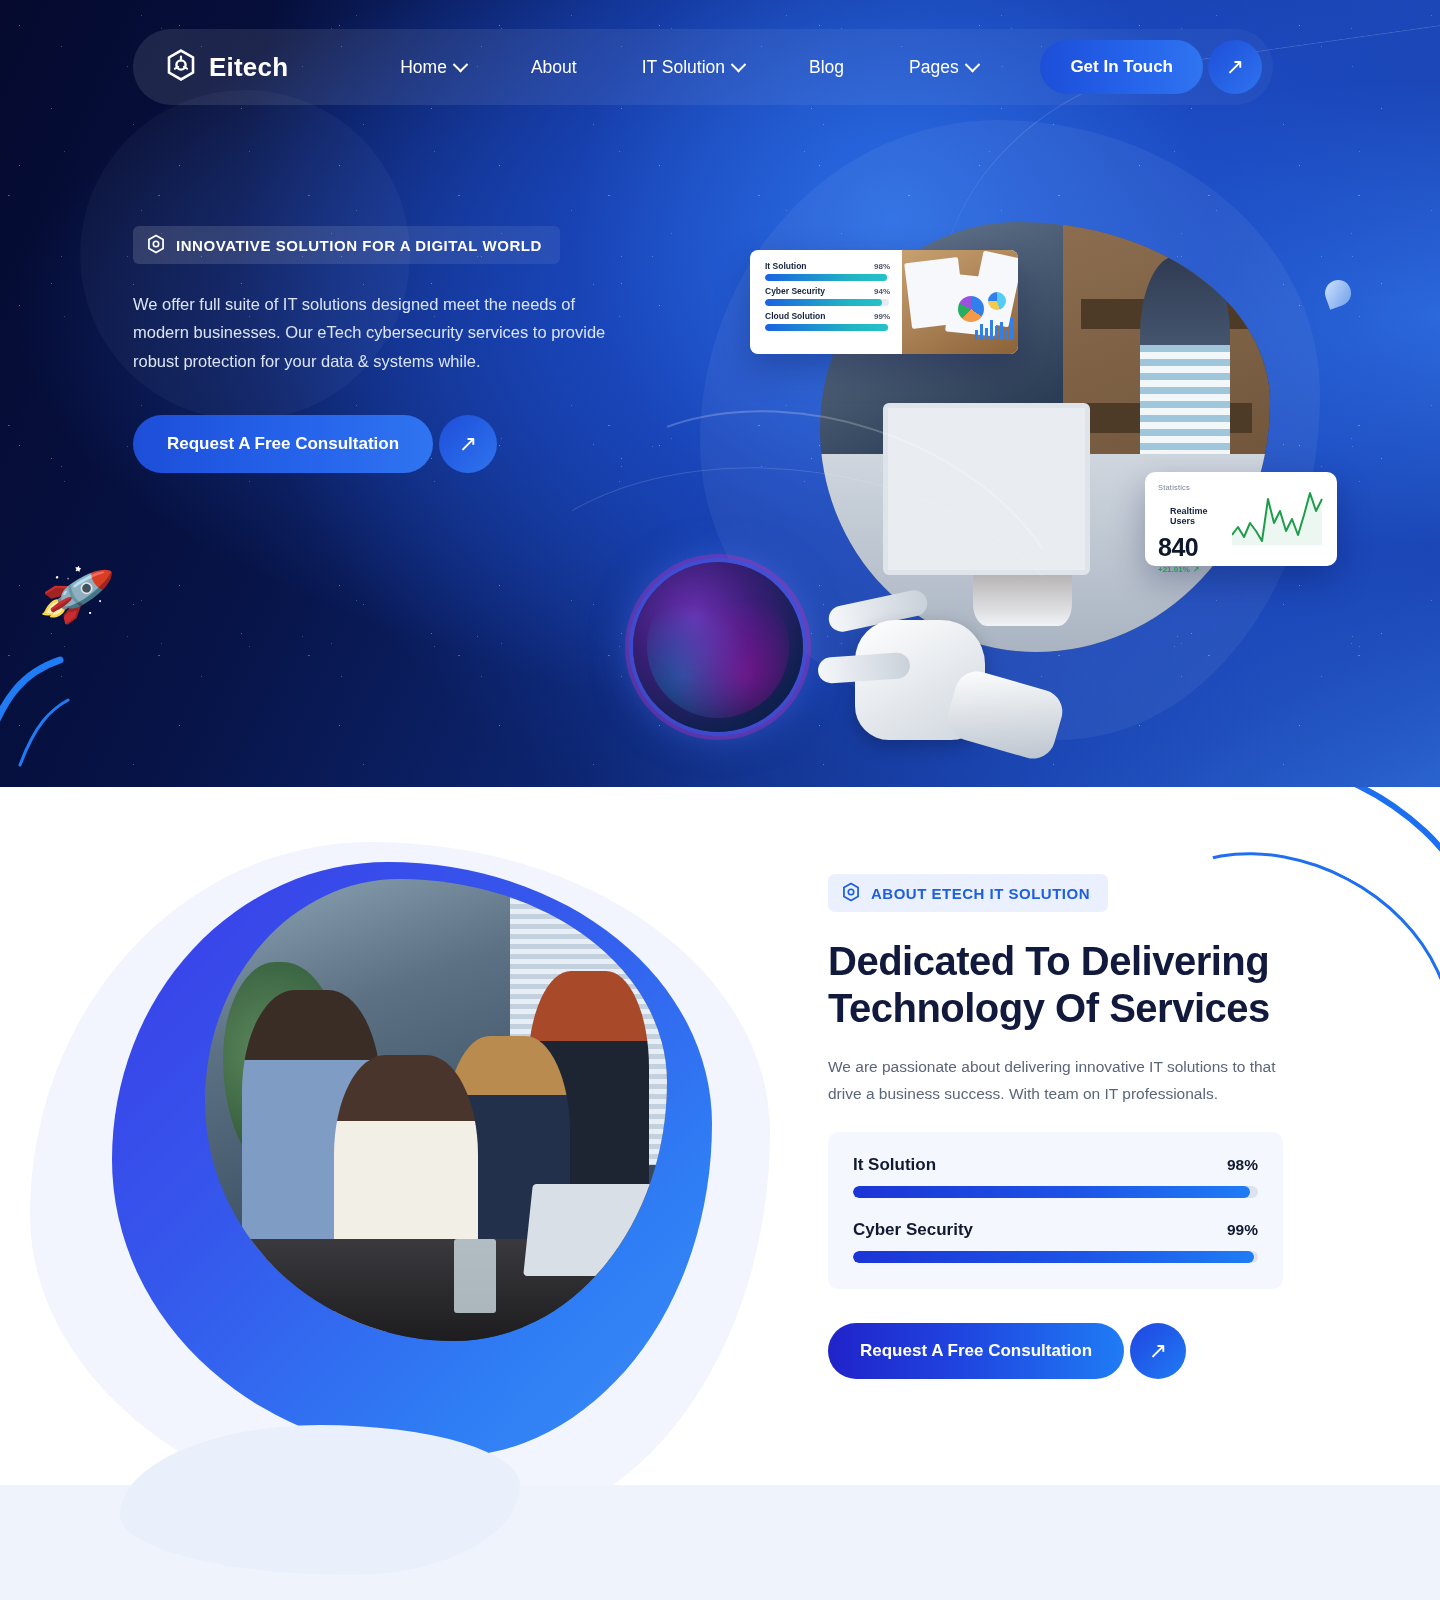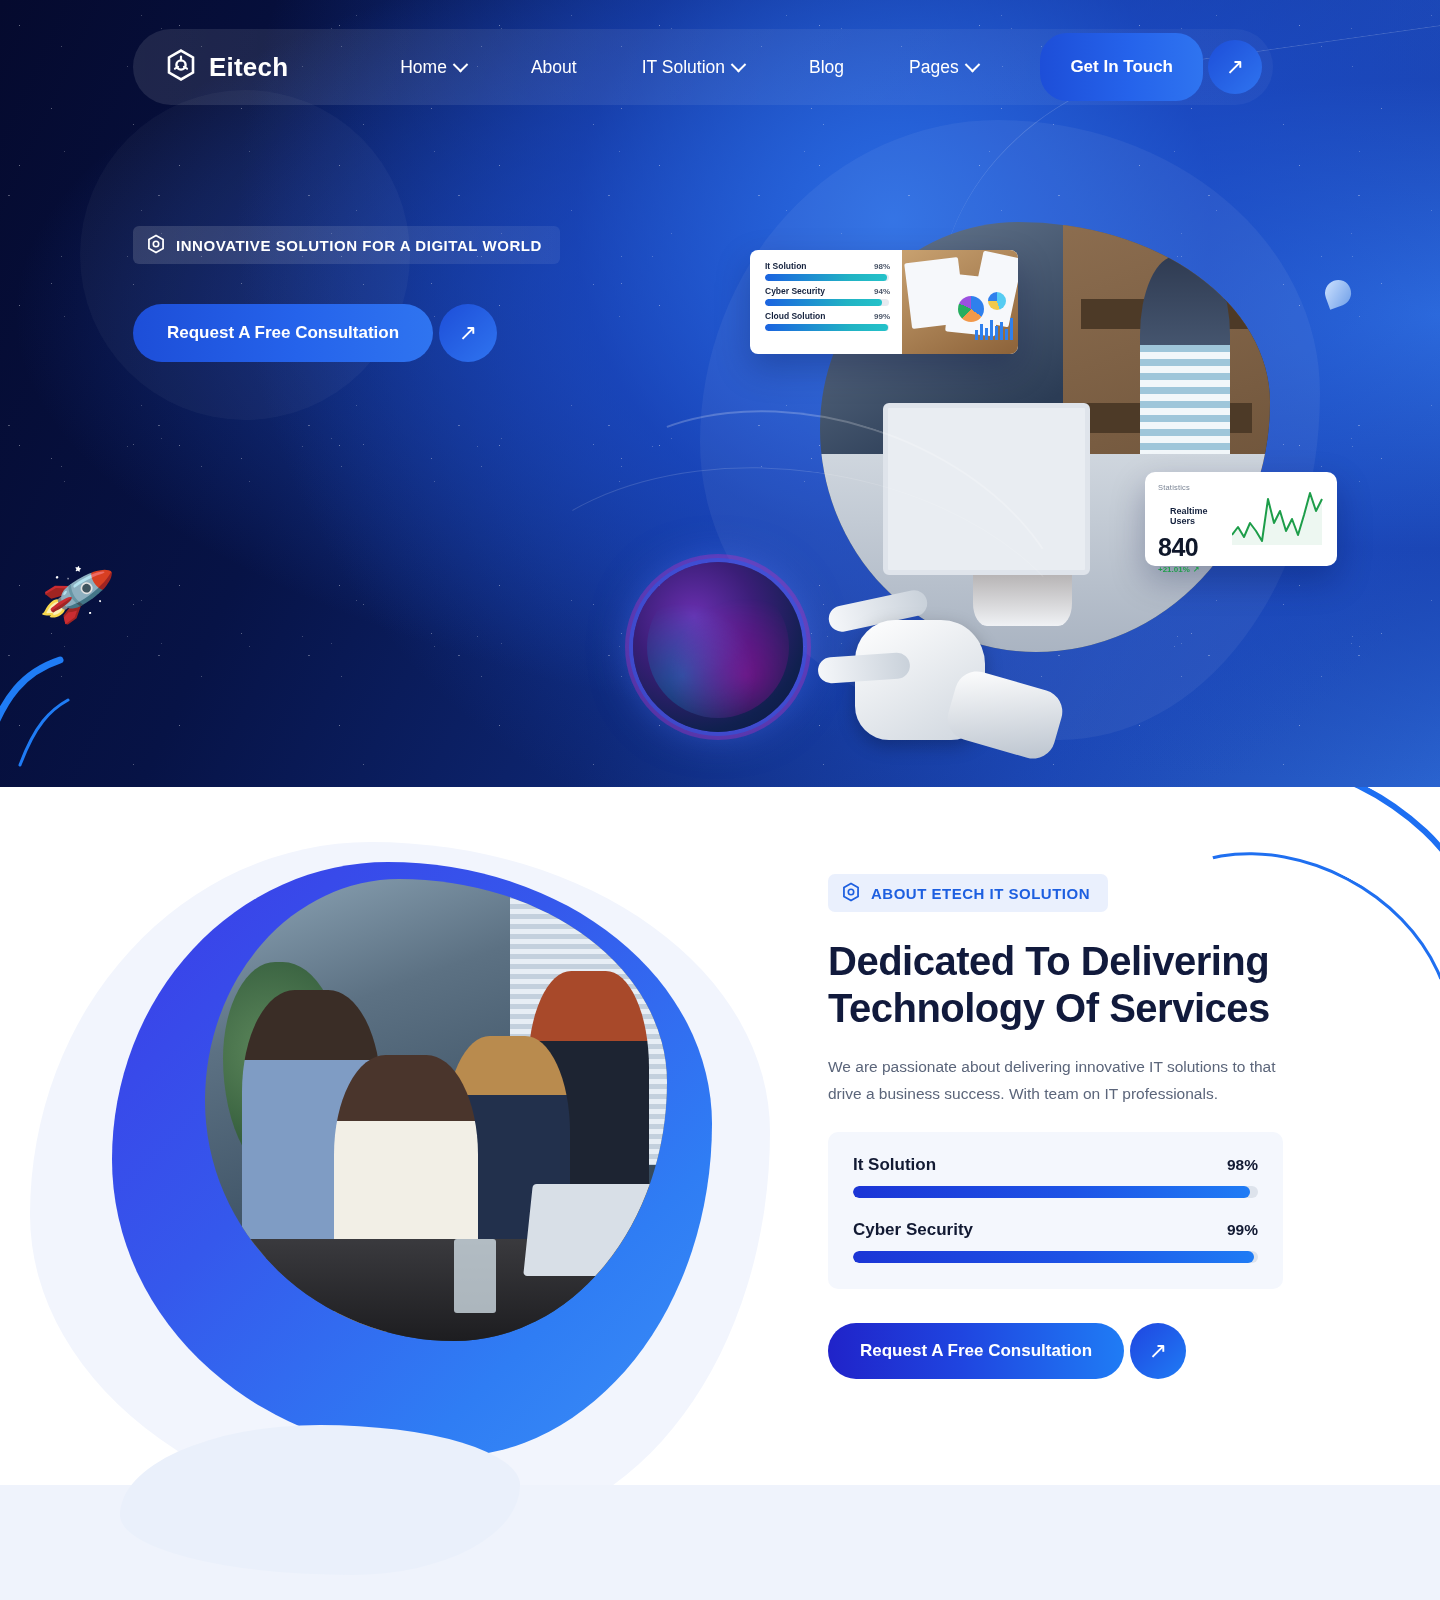--- a/index.html
+++ b/index.html
@@ -49,21 +49,21 @@
   }
   .brand{ display:flex; align-items:center; gap:11px; }
   .brand-name{ color:#fff; font-size:26px; font-weight:700; letter-spacing:.2px; }
   .nav-links{ display:flex; align-items:center; gap:1px; margin-left:80px; }
   .nav-link{ color:#fff; font-size:17.5px; padding:0 32px; display:flex; align-items:center; gap:8px;
     cursor:pointer; white-space:nowrap; }
   .chev{ width:11px; height:11px; border-right:2px solid #fff; border-bottom:2px solid #fff;
     transform:rotate(45deg) translate(-2px,-2px); }
   .nav-cta{ margin-left:auto; display:flex; align-items:center; gap:5px; }
   .btn-pill{
-    height:68px; padding:0 30px; border-radius:27px; border:none; cursor:pointer;
+    height:54px; padding:0 30px; border-radius:27px; border:none; cursor:pointer;
     background:linear-gradient(90deg,#1d4ed8 0%,#2563eb 55%,#2f74f0 100%);
     color:#fff; font-size:17px; font-weight:700; font-family:inherit; white-space:nowrap;
     display:flex; align-items:center; justify-content:center;
   }
   .btn-arrow{
     width:54px; height:54px; border-radius:50%; border:none; cursor:pointer;
     background:linear-gradient(135deg,#1d4ed8,#2f74f0); color:#fff;
     display:flex; align-items:center; justify-content:center; font-size:22px;
   }
 
@@ -307,20 +307,21 @@
       <div class="badge">
         <span>
           <svg width="20" height="20" viewBox="0 0 34 34">
             <path d="M17 2.6 L29 9.4 L29 24.6 L17 31.4 L5 24.6 L5 9.4 Z" fill="none" stroke="#ffffff" stroke-width="3"></path>
             <circle cx="17" cy="17" r="4.6" fill="none" stroke="#ffffff" stroke-width="2.8"></circle>
           </svg>
         </span>
         <span>INNOVATIVE SOLUTION FOR A DIGITAL WORLD</span>
       </div>
 
+      <p class="hero-p">We offer full suite of IT solutions designed meet the needs of modern businesses. Our eTech cybersecurity services to provide robust protection for your data &amp; systems while.</p>
 
       <div class="hero-cta">
         <button class="btn-pill">Request A Free Consultation</button>
         <button class="btn-arrow">↗</button>
       </div>
     </div>
 
     <div class="rocket-wrap">
       <svg width="210" height="230" viewBox="0 0 210 230">
         <path d="M-10 230 C 10 150, 40 130, 70 120" stroke="#1f7cf5" stroke-width="7" fill="none" stroke-linecap="round"></path>

